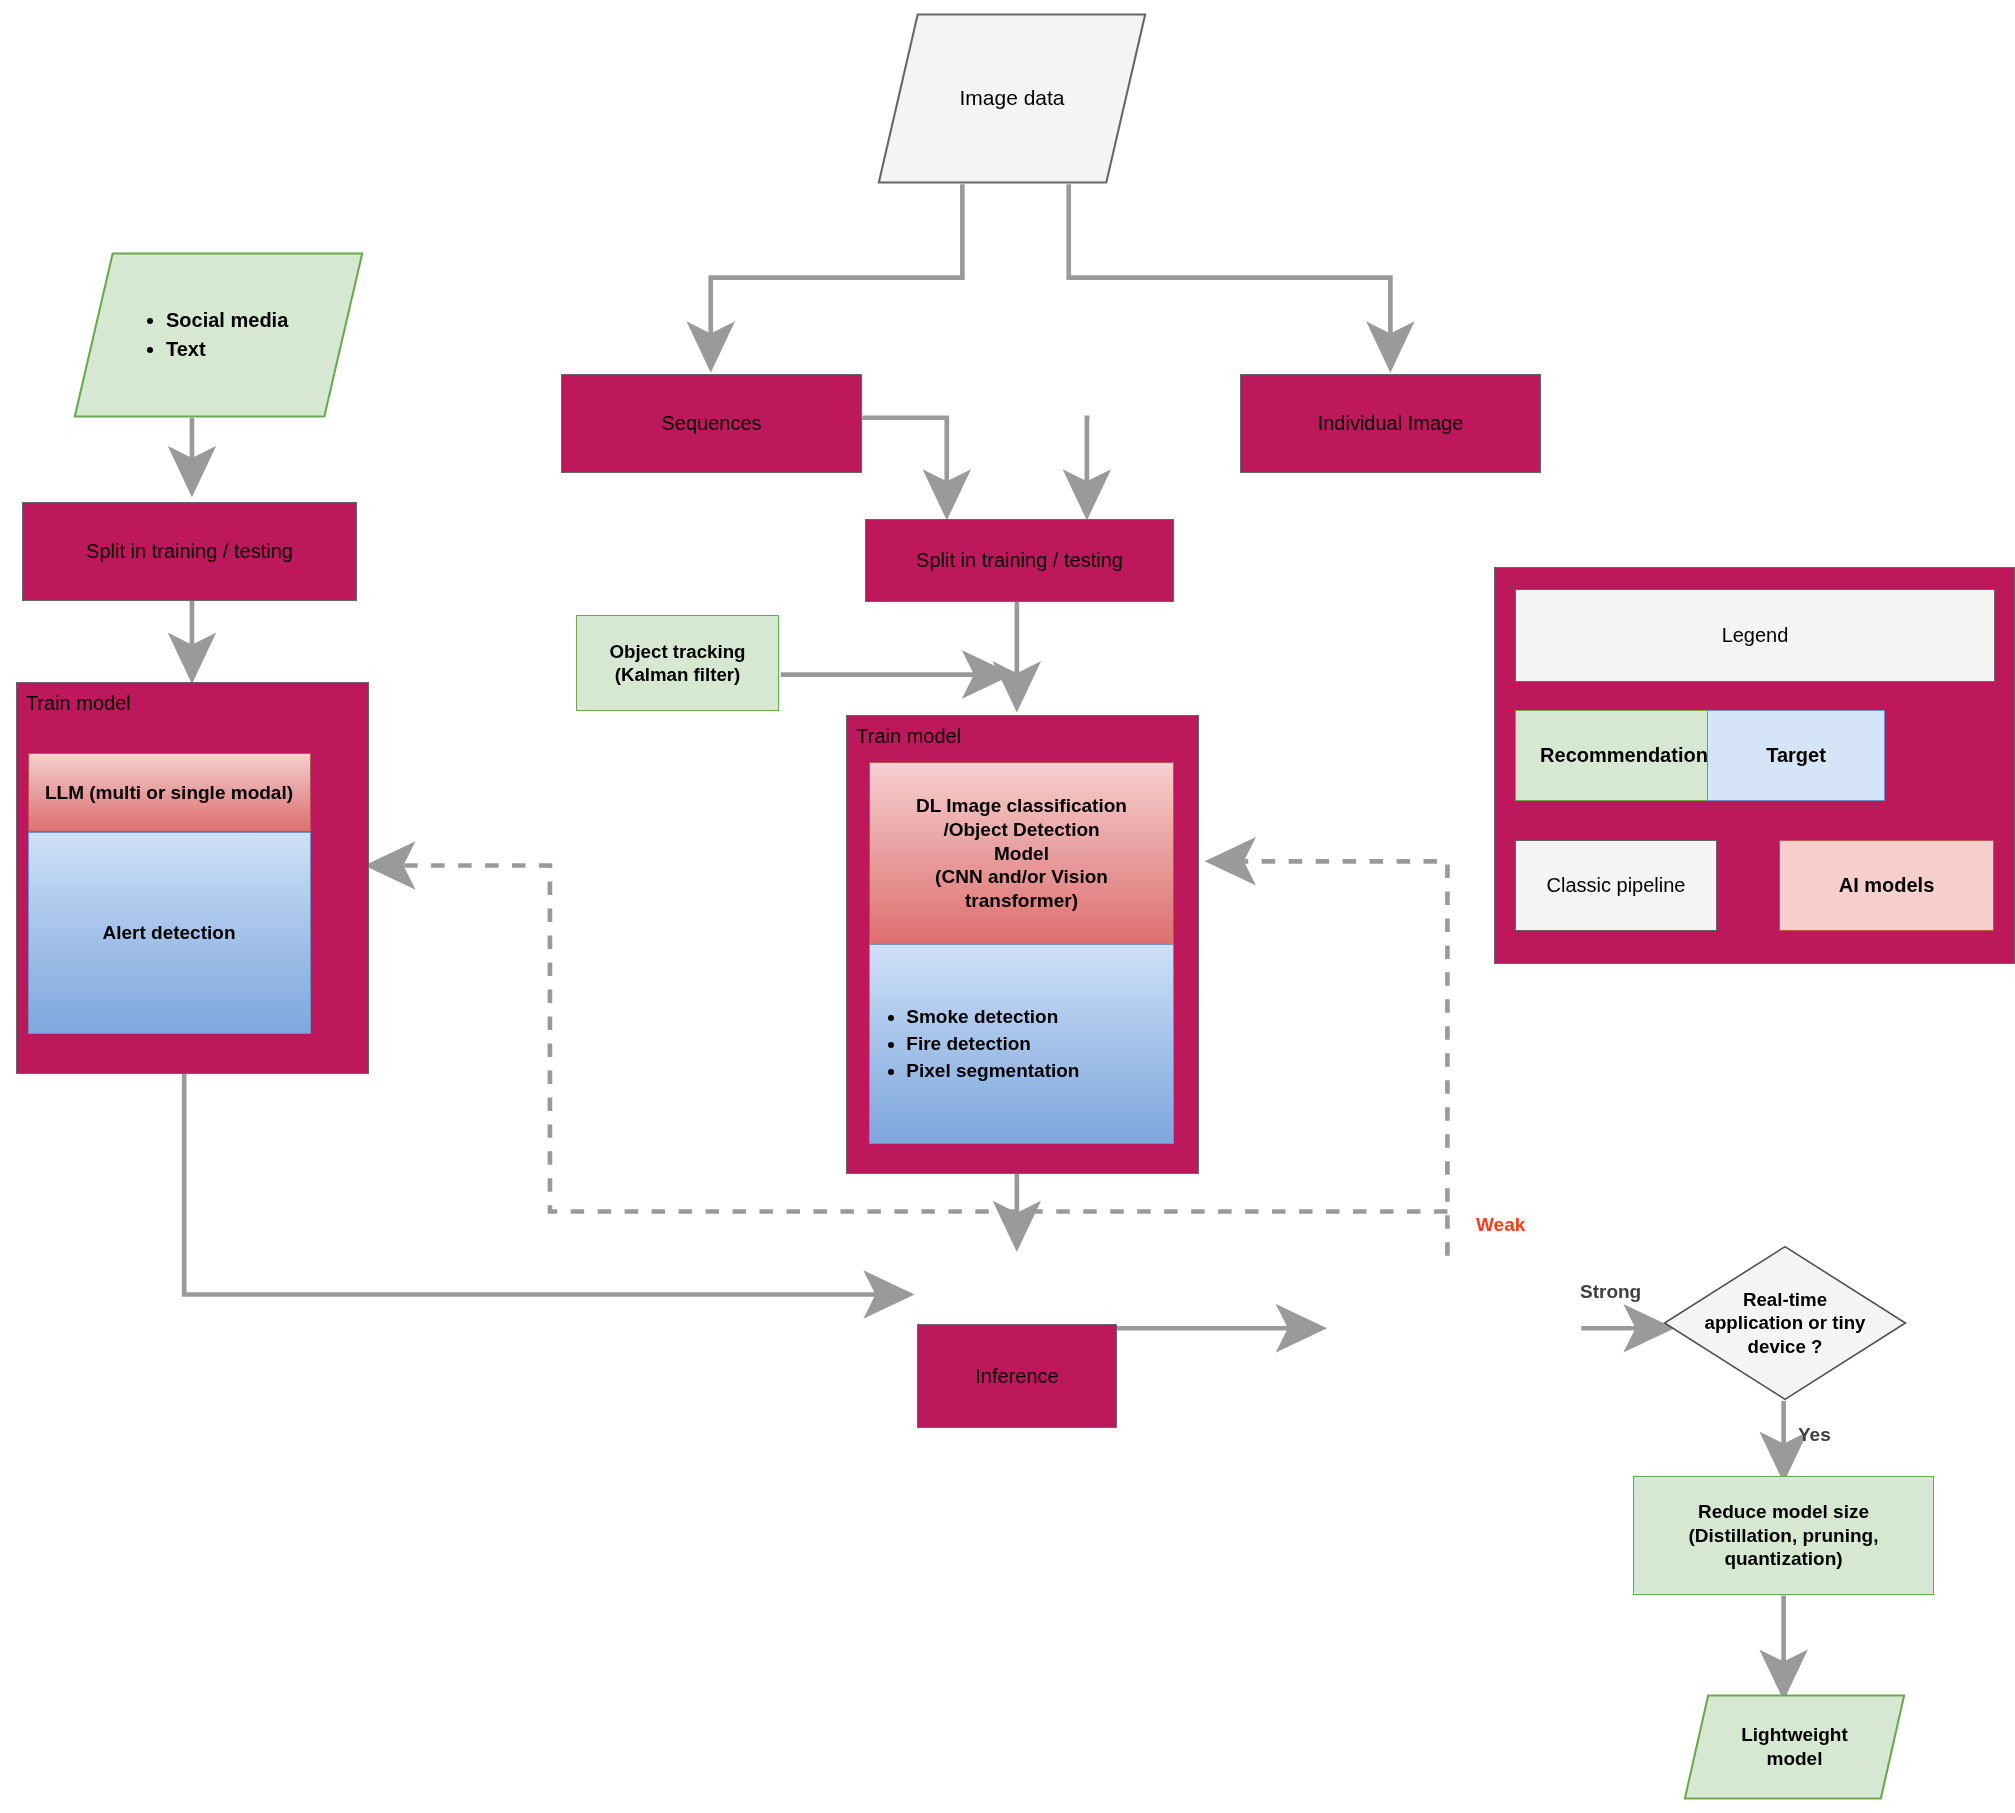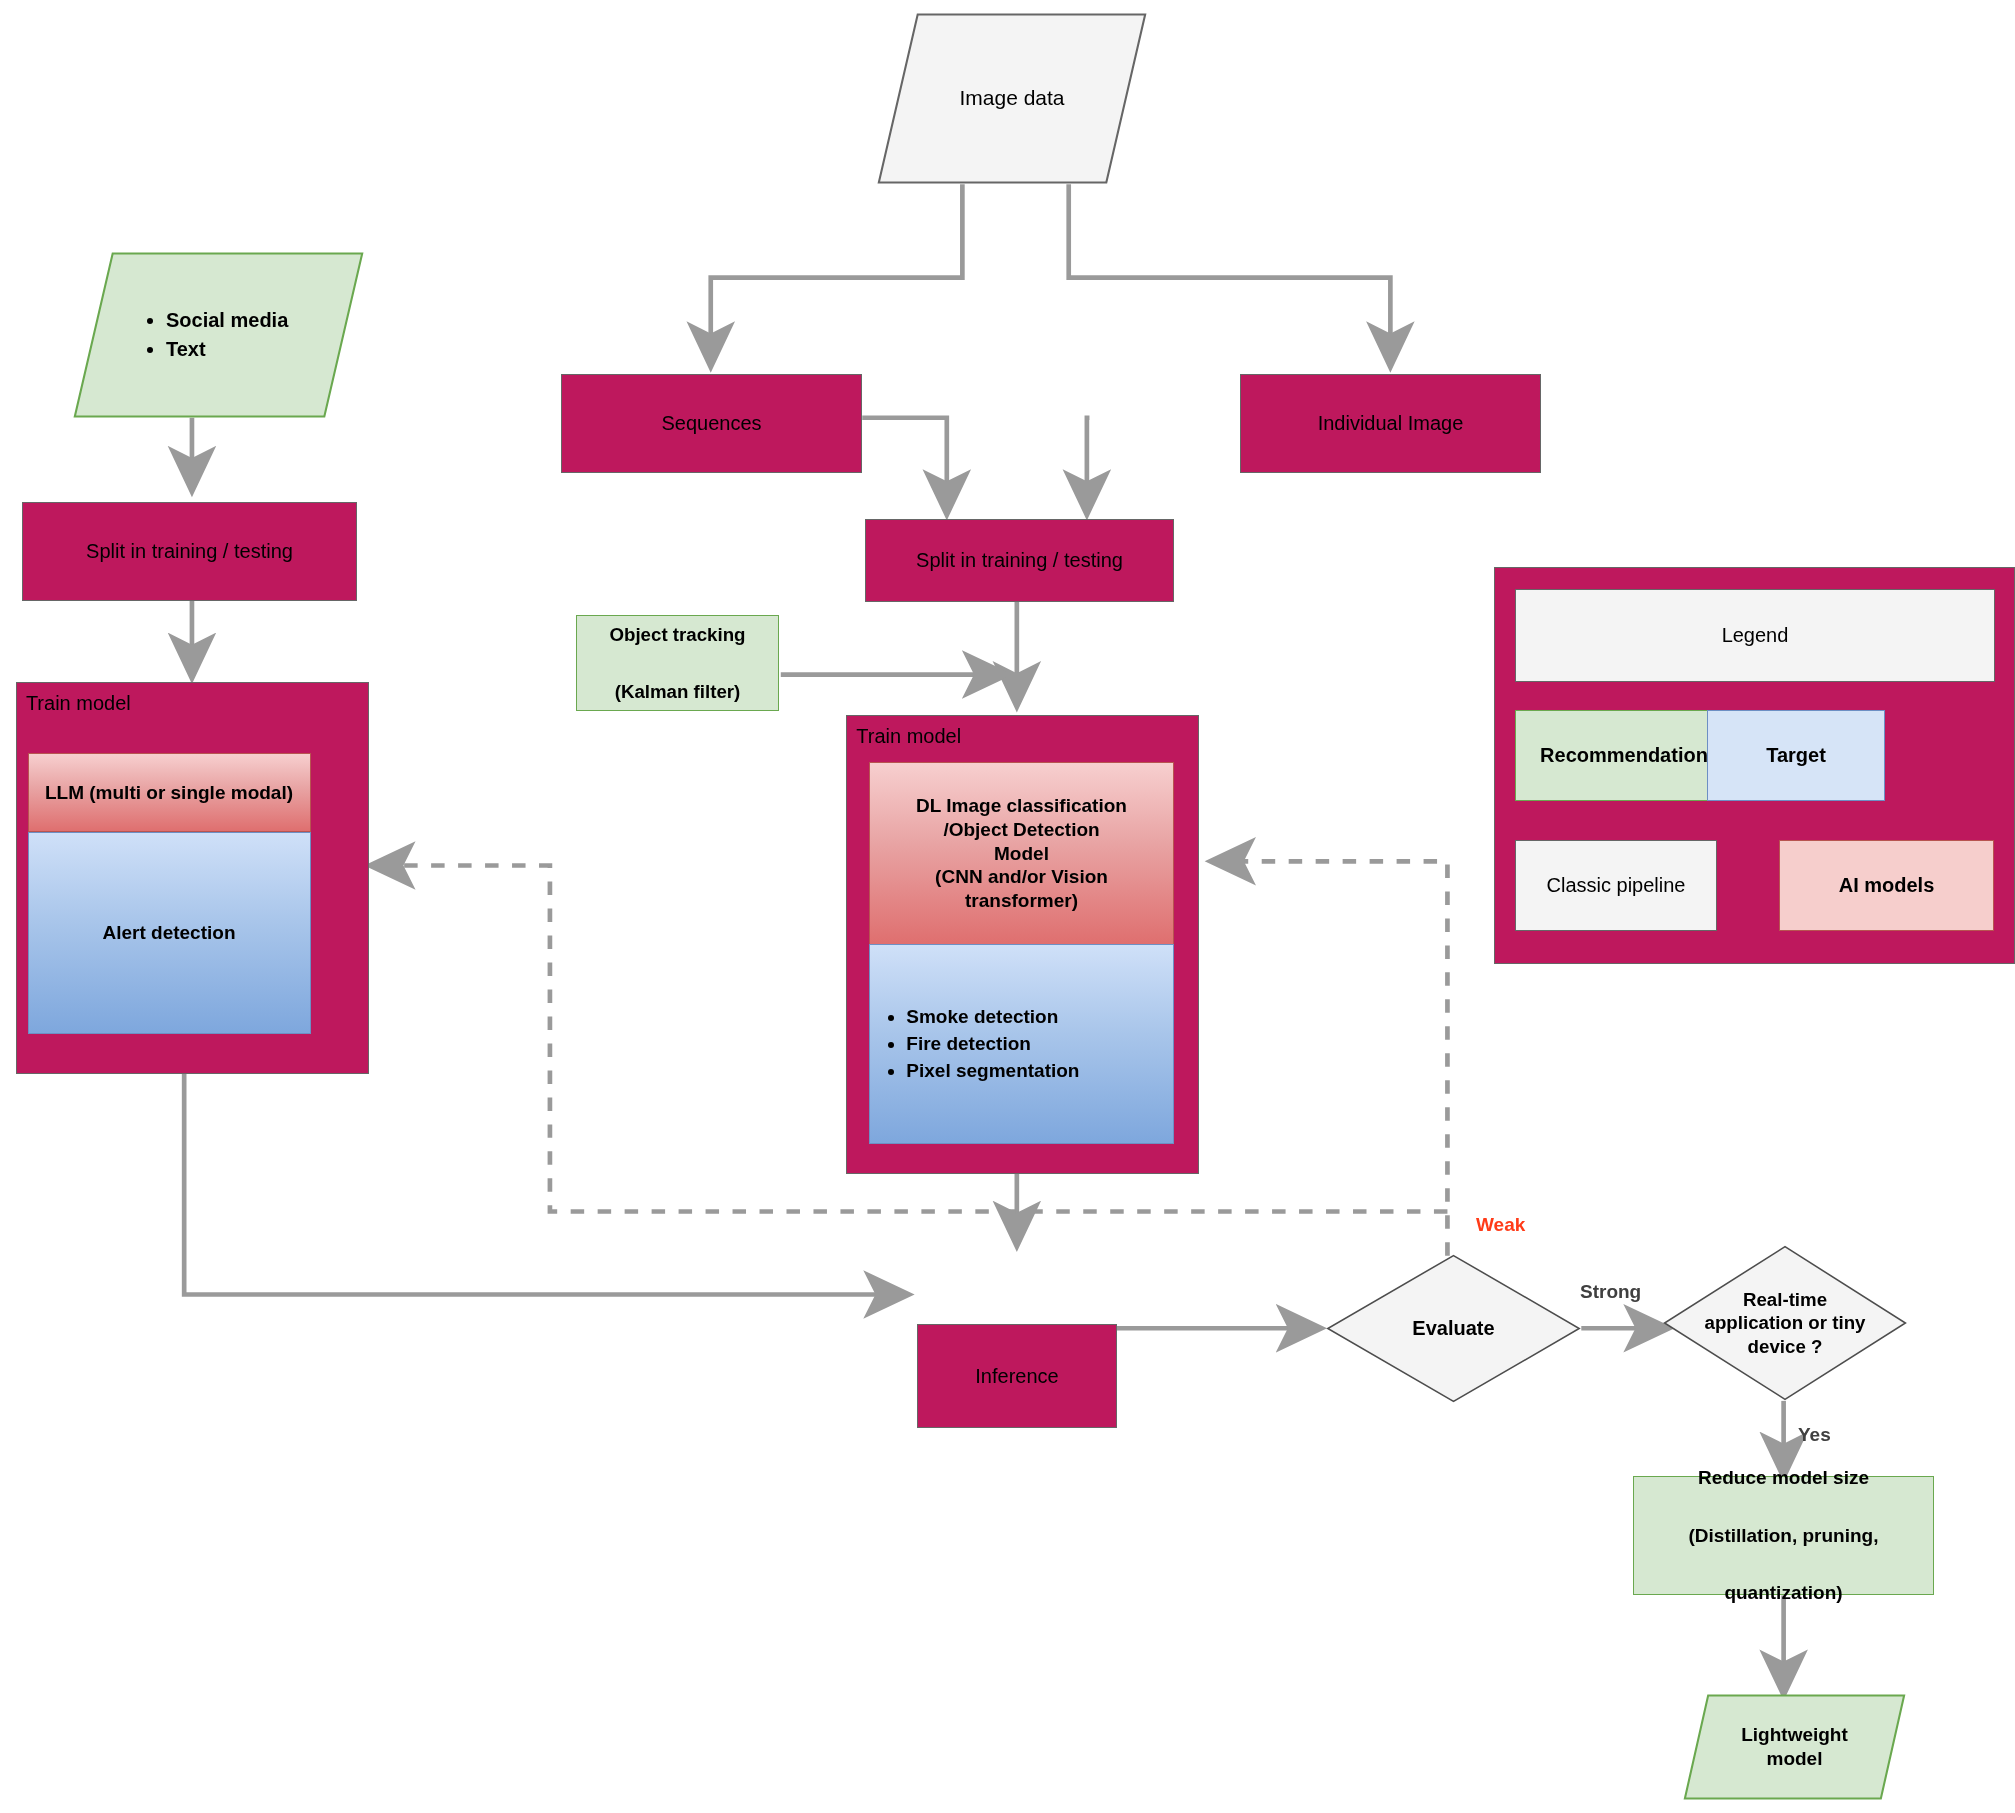--- a/index.html
+++ b/index.html
@@ -3,21 +3,21 @@
 <meta charset="utf-8">
 <style>
   html,body{margin:0;padding:0;background:#ffffff;}
   body{font-family:"Liberation Sans",sans-serif;}
   #canvas{position:relative;width:2015px;height:1814px;background:#fff;overflow:hidden;}
   .node{position:absolute;box-sizing:border-box;display:flex;align-items:center;justify-content:center;text-align:center;}
   .rect{background:#be185d;border:1.6px solid #666666;}
   .rect-title{align-items:flex-start;justify-content:flex-start;}
   .lbl{font-weight:bold;color:#000;line-height:1.25;}
   .lbl-plain{font-weight:normal;color:#000;line-height:1.25;}
-  .green{background:#d6e8d1;border:1.6px solid #6aa84f;gap:34px;}
+  .green{background:#d6e8d1;border:1.6px solid #6aa84f;}
   .blue-legend{background:#d6e4f7;border:1.6px solid #6d8fc4;}
   .red-legend{background:#f6cecc;border:1.6px solid #b85450;}
   .plain-legend{background:#f4f4f4;border:1.6px solid #666666;}
   .grad-red{background:linear-gradient(180deg,#f7cfcf 0%,#e8a3a3 45%,#df6f6f 100%);border:1px solid #b85450;}
   .grad-blue{background:linear-gradient(180deg,#cfe0f8 0%,#a8c5ea 45%,#7ea7dd 100%);border:1px solid #6d8fc4;}
   .para{position:absolute;}
   .para svg{display:block;}
   .para .ptext{position:absolute;inset:0;display:flex;align-items:center;justify-content:center;text-align:center;}
   .diamond{position:absolute;}
   .diamond svg{display:block;}
@@ -147,28 +147,20 @@
       <li>Smoke detection</li>
       <li>Fire detection</li>
       <li>Pixel segmentation</li>
     </ul>
   </div>
 
   <div class="node rect" style="left:917px;top:1324px;width:200px;height:104px;">
     <span class="lbl-plain" style="font-size:20px;">Inference</span>
   </div>
 
-  <div class="diamond" style="left:1326px;top:1254px;width:255px;height:149px;">
-    <svg width="255" height="149" viewBox="0 0 492 288">
-        <polygon points="246,3 489,144 246,285 3,144" fill="#f4f4f4" stroke="#4d4d4d" stroke-width="3"></polygon>
-      </svg>
-    <div class="dtext">
-        <span class="lbl" style="font-size:20px;">Evaluate</span>
-      </div>
-  </div>
 
   <div class="diamond" style="left:1663px;top:1245px;width:244px;height:156px;">
     <svg width="244" height="156" viewBox="0 0 470 300">
         <polygon points="235,3 467,150 235,297 3,150" fill="#f4f4f4" stroke="#4d4d4d" stroke-width="3"></polygon>
       </svg>
     <div class="dtext" style="flex-direction:column;">
       <span class="lbl" style="font-size:18.7px;">Real-time</span>
       <span class="lbl" style="font-size:18.7px;">application or tiny</span>
       <span class="lbl" style="font-size:18.7px;">device ?</span>
     </div>

